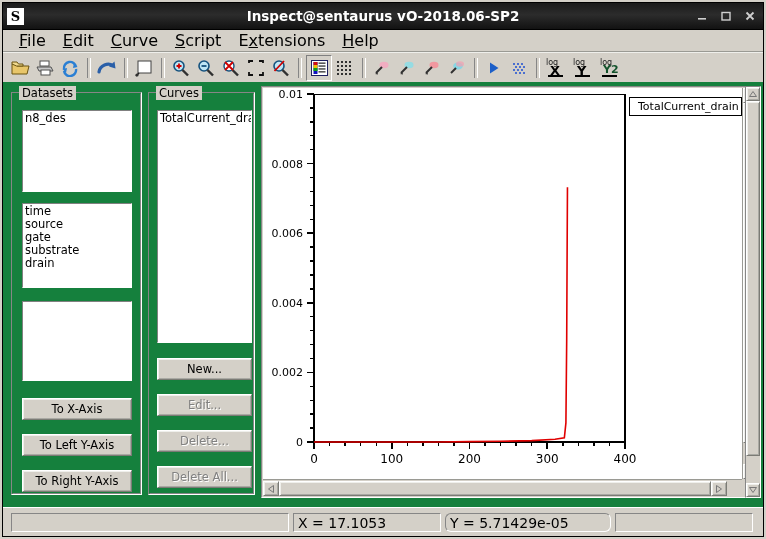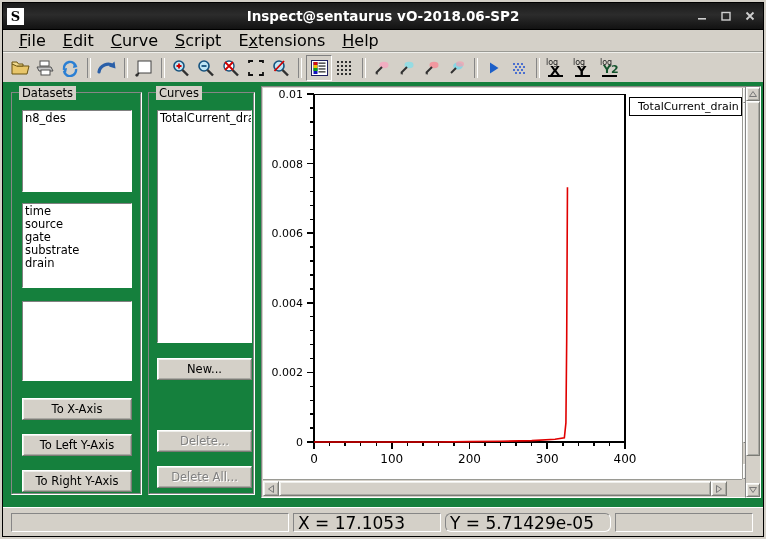--- a/index.html
+++ b/index.html
@@ -234,21 +234,21 @@
     width: 760px; height: 28px;
     background: #d4d0c8;
     border-top: 1px solid #ffffff;
   }
   .status-field {
     position: absolute;
     box-sizing: border-box;
     background: #d4d0c8;
     border: 1px solid;
     border-color: #868686 #ffffff #ffffff #868686;
-    font-size: 17px;
+    font-size: 14px;
     color: #000;
     display: flex; align-items: center;
     padding-left: 4px;
     white-space: nowrap;
   }
 </style>
 </head>
 <body>
 
 <div id="app">
@@ -490,20 +490,21 @@
 
       <div class="groupbox" style="left:145px; top:10px; width:107px; height:403px;">
         <div class="gb-inner"></div>
         <div class="gb-title">Curves</div>
 
         <div class="listbox" style="left:8px; top:17px; width:95px; height:233px;">
           <div class="li">TotalCurrent_drain</div>
         </div>
 
         <div class="btn" style="left:8px; top:265px; width:95px; height:22px;">New...</div>
+        <div class="btn disabled" style="left:8px; top:301px; width:95px; height:22px;">Edit...</div>
         <div class="btn disabled" style="left:8px; top:337px; width:95px; height:22px;text-align:right;">Delete...</div>
         <div class="btn disabled" style="left:8px; top:373px; width:95px; height:22px;">Delete All...</div>
       </div>
 
       <div class="plotframe" style="left:258px; top:4px; width:497px; height:412px;">
 
         <div class="plotcanvas" id="plot-canvas" style="left:1px; top:1px; width:479px; height:391px;">
         <svg width="479" height="391" style="display: block;">
               <line x1="51" y1="6" x2="362" y2="6" stroke="#000" stroke-width="1" shape-rendering="crispEdges"></line>
               <line x1="362" y1="6" x2="362" y2="354" stroke="#000" stroke-width="1.6" shape-rendering="crispEdges"></line>

